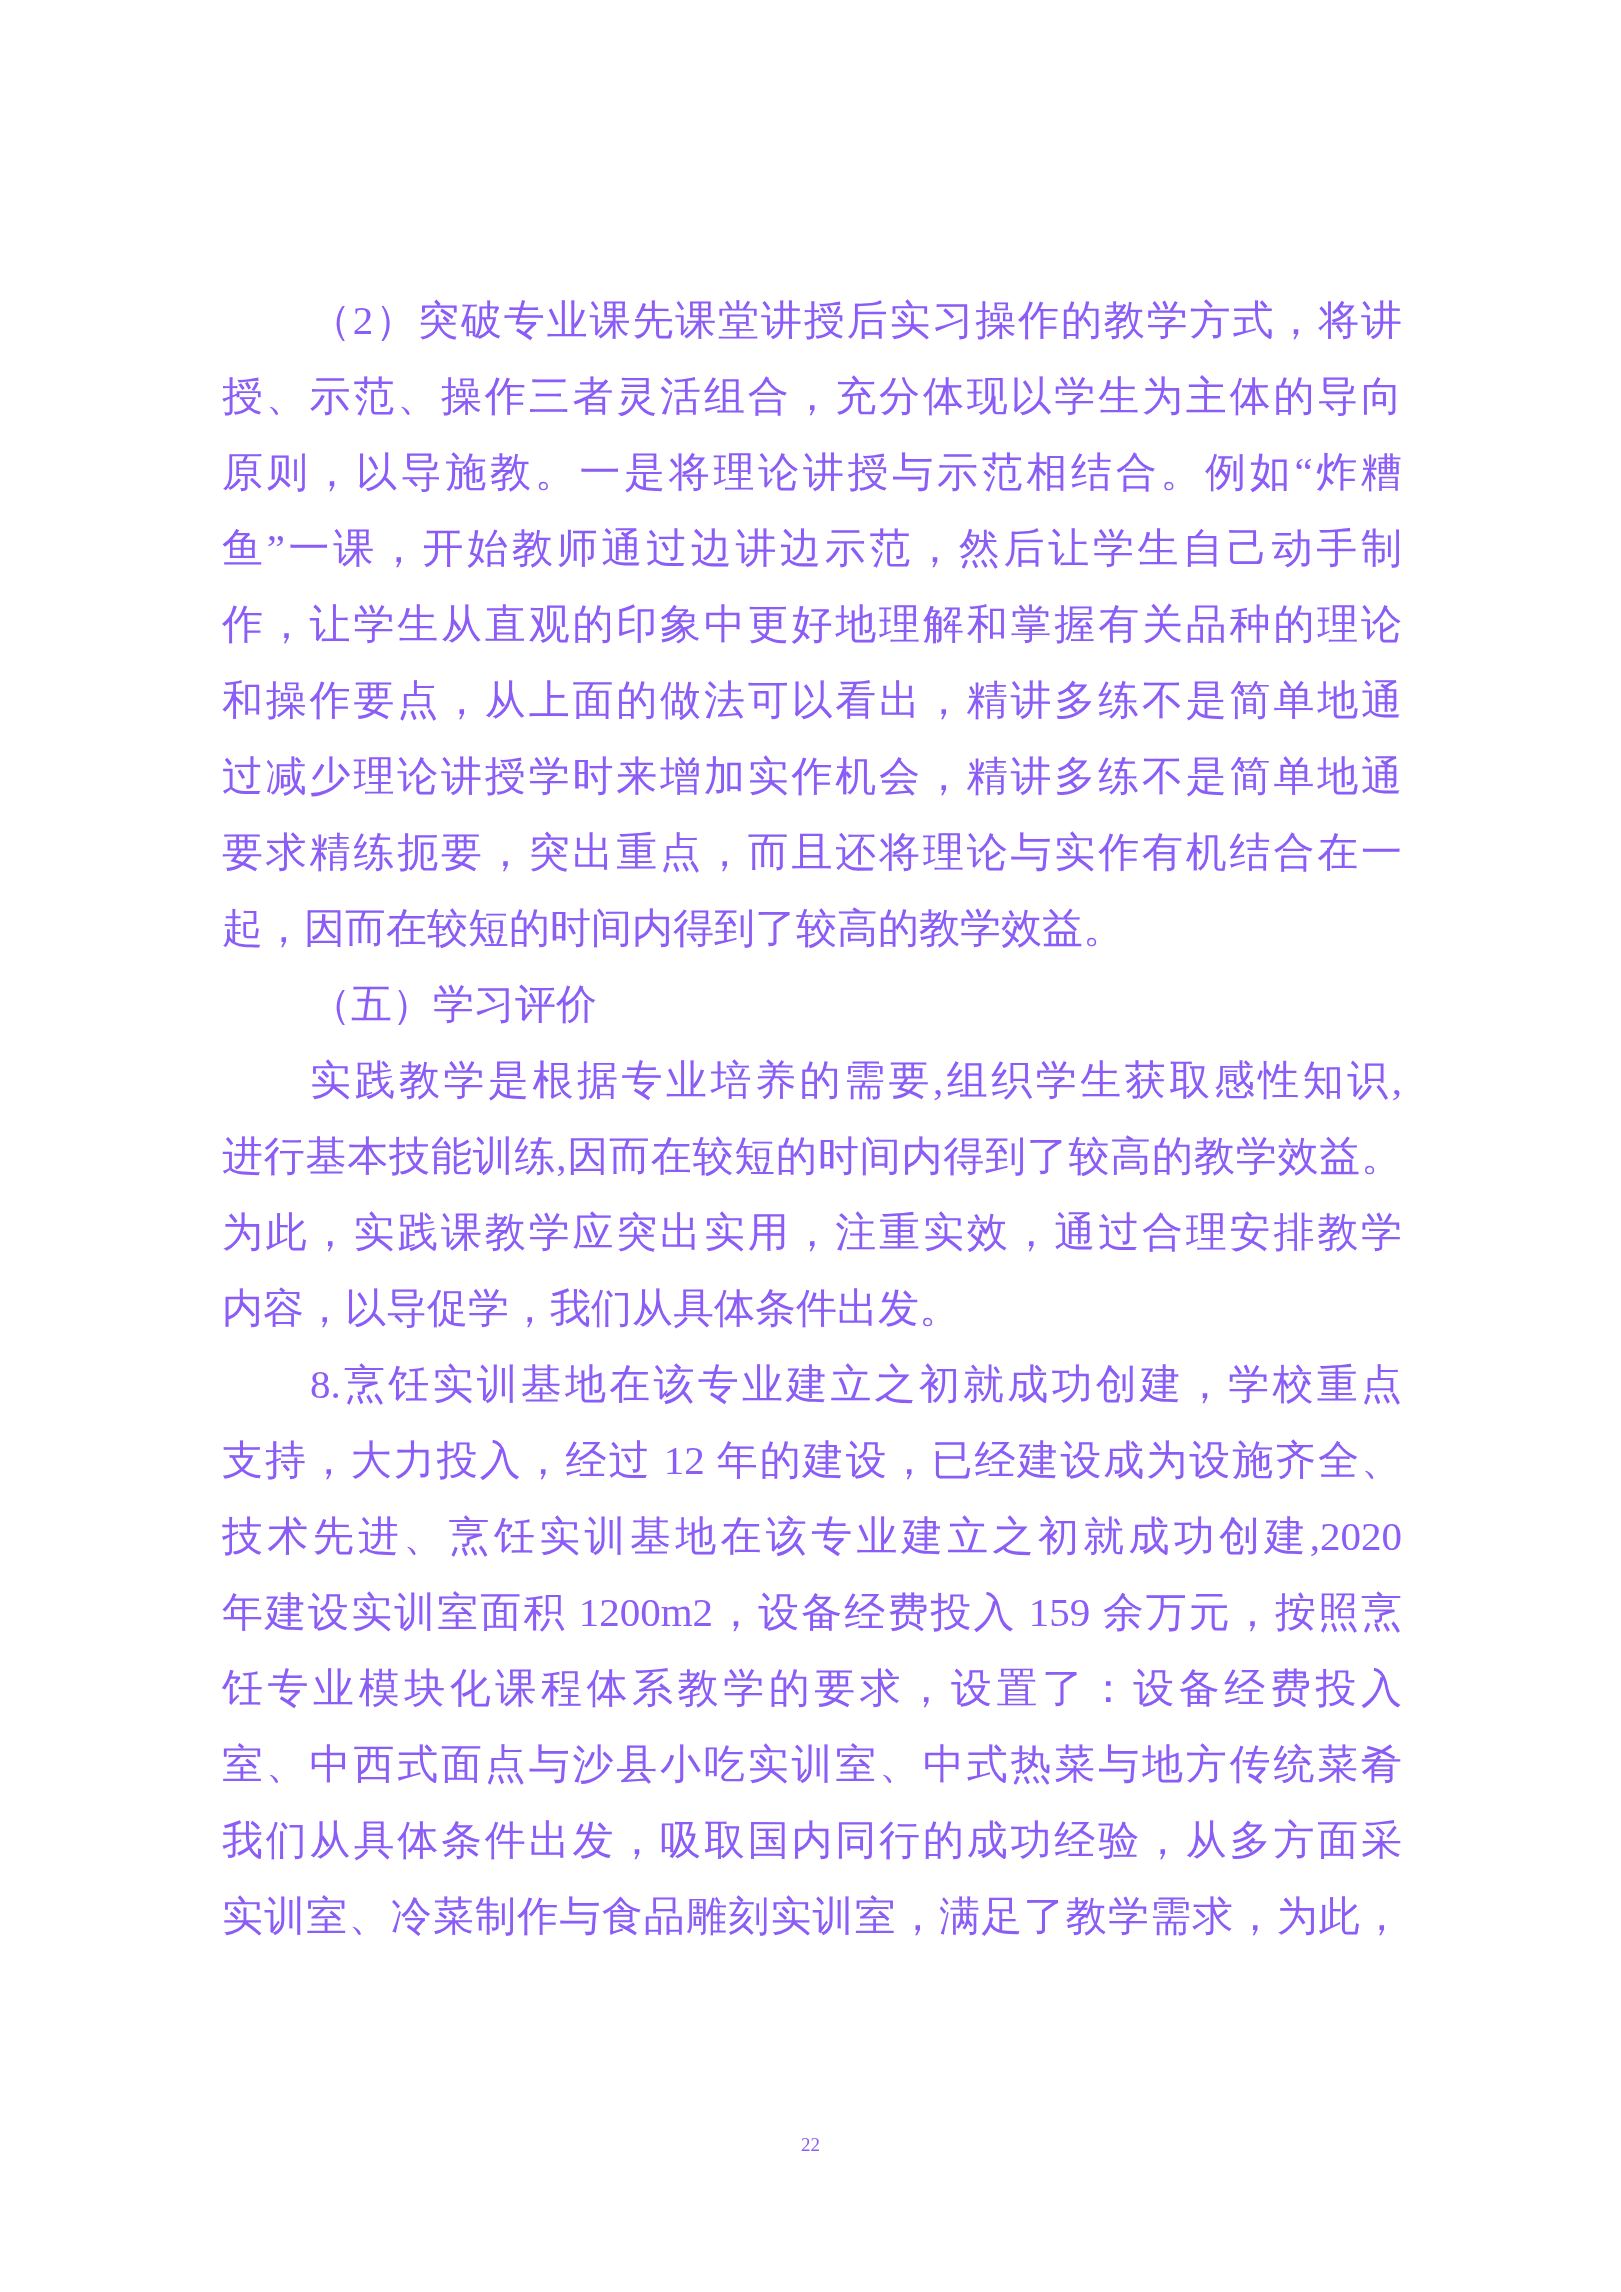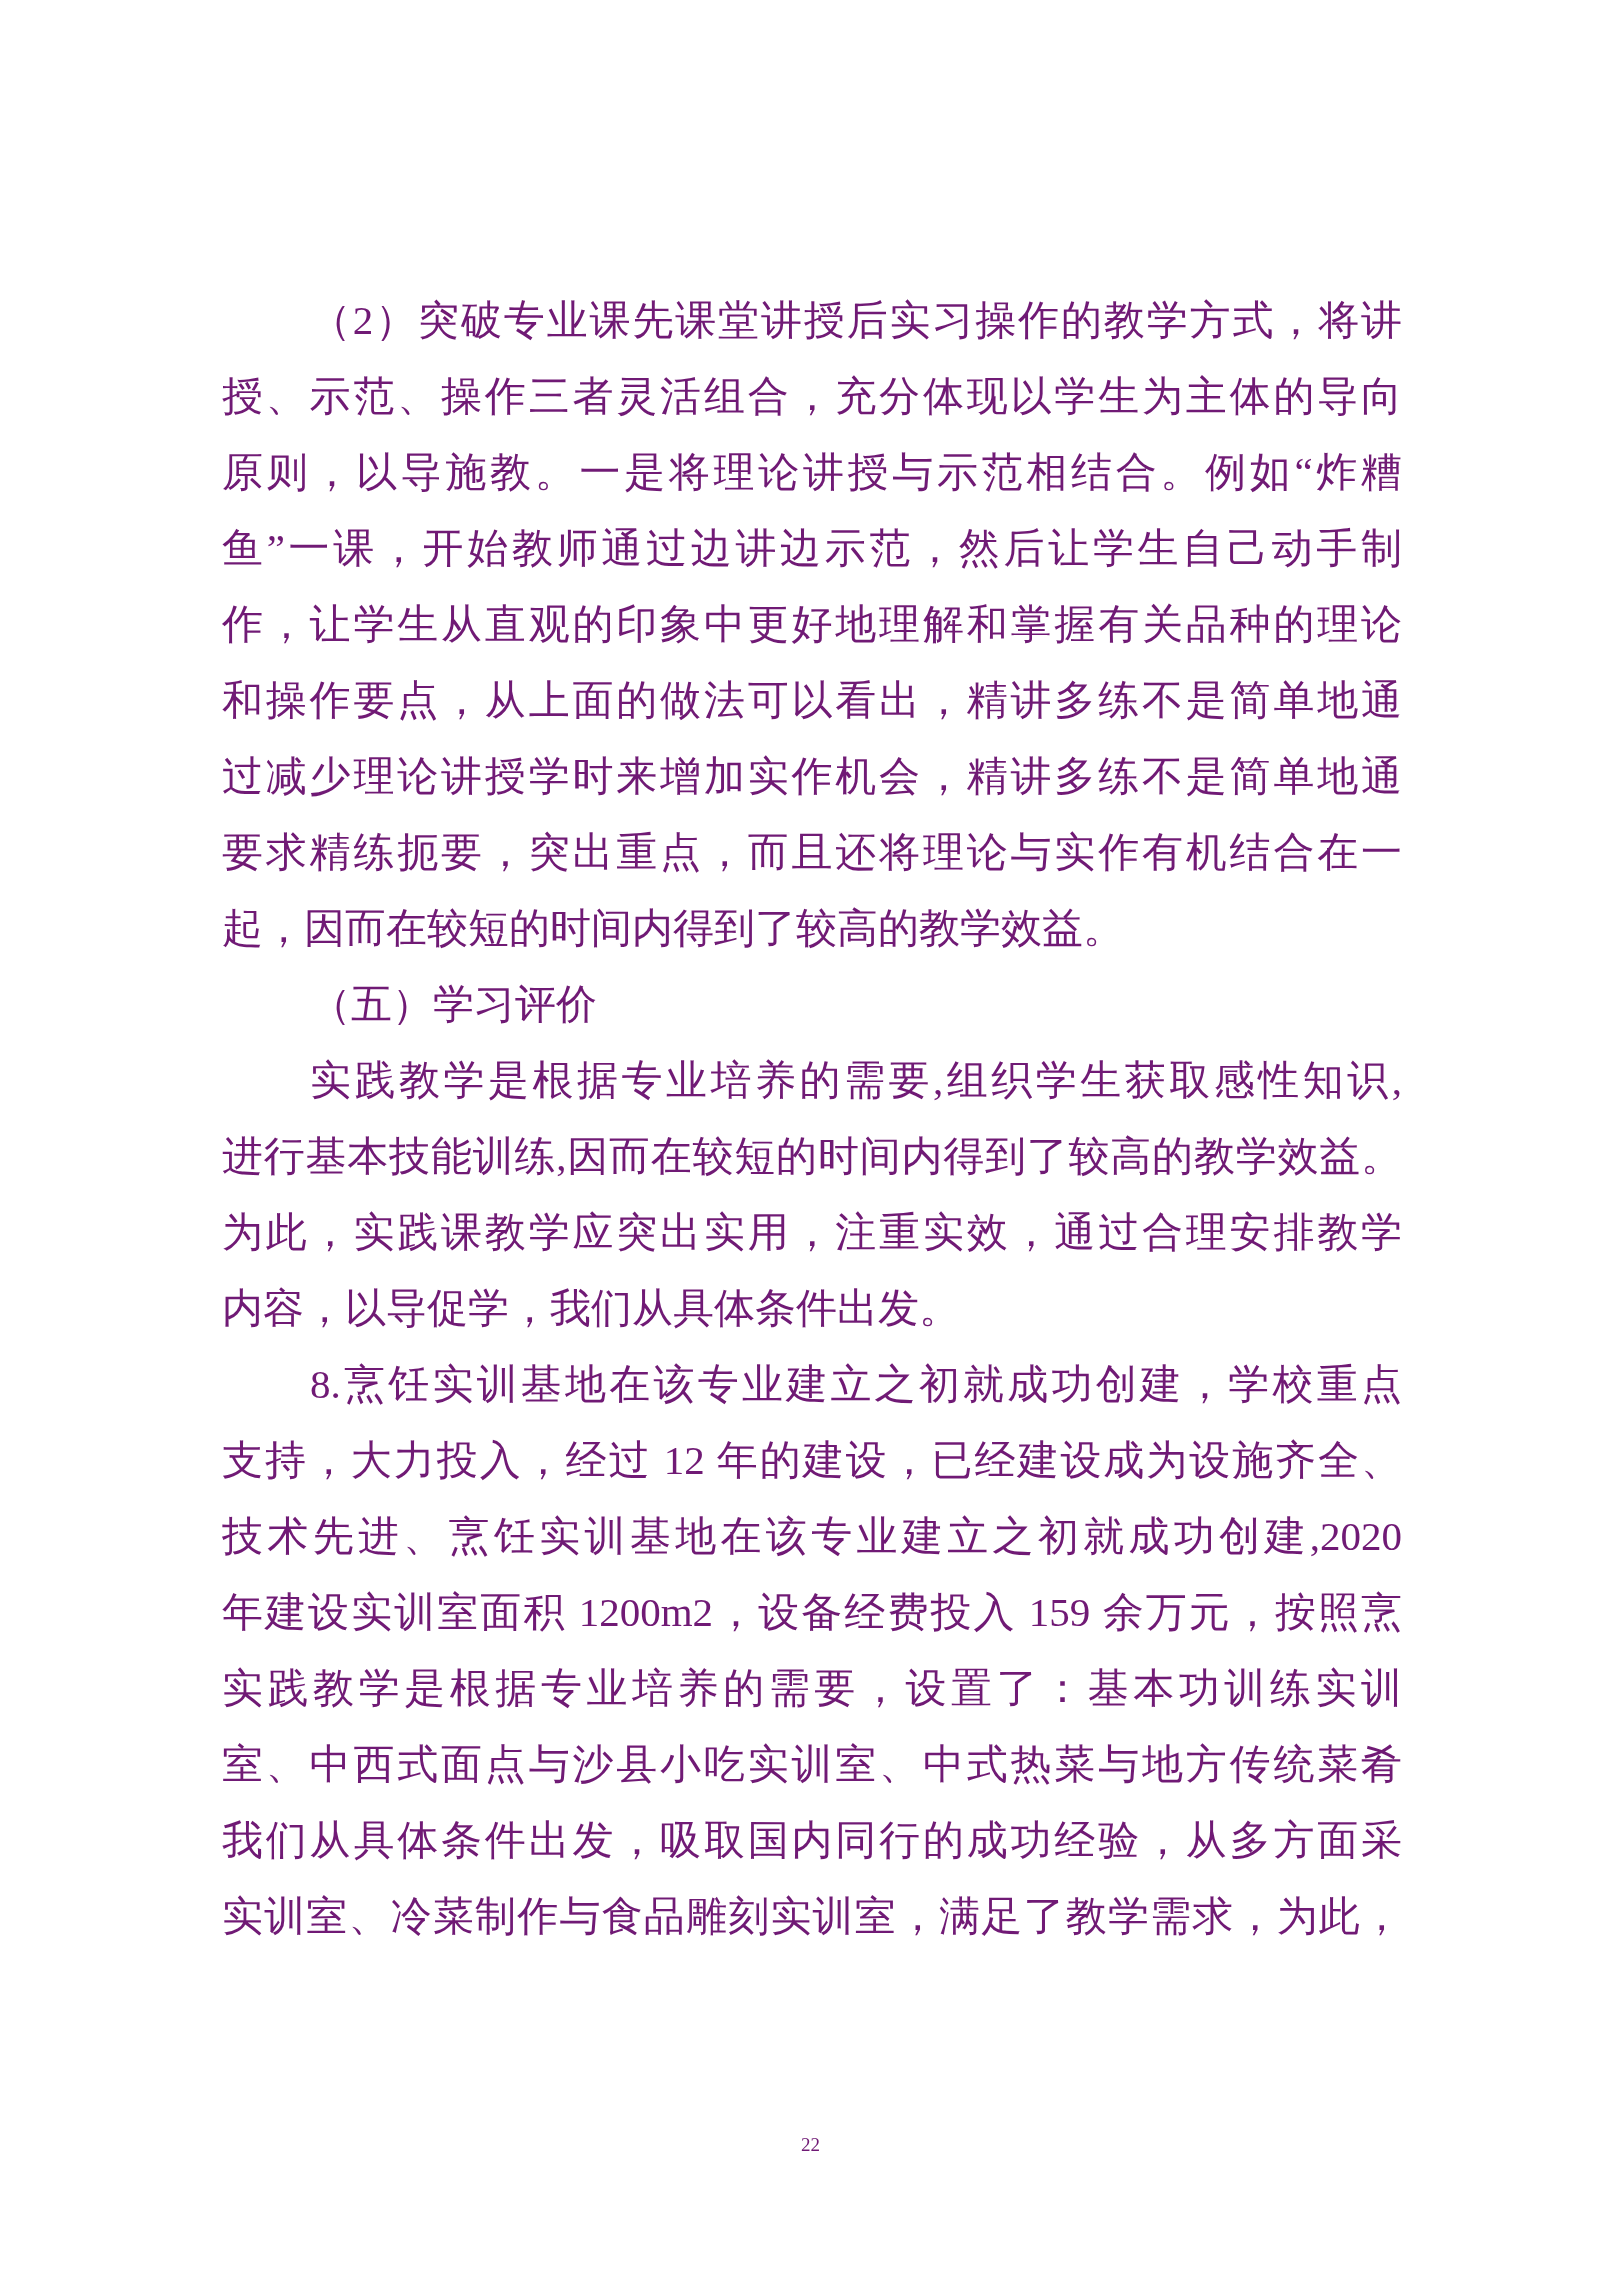--- a/index.html
+++ b/index.html
@@ -7,21 +7,21 @@
     padding: 0;
     background: #ffffff;
   }
   .page {
     position: relative;
     width: 1621px;
     height: 2293px;
     background: #ffffff;
     overflow: hidden;
     font-family: "Liberation Serif", "DejaVu Serif", serif;
-    color: #701a75;
+    color: #8b5cf6;
   }
   .text-block {
     position: absolute;
     left: 222px;
     top: 282px;
     width: 1180px;
     font-size: 41px;
   }
   .line {
     height: 76px;
@@ -63,20 +63,20 @@
     <div class="line">起，因而在较短的时间内得到了较高的教学效益。</div>
     <div class="line indent">（五）学习评价</div>
     <div class="line indent justify">实践教学是根据专业培养的需要,组织学生获取感性知识,</div>
     <div class="line justify">进行基本技能训练,因而在较短的时间内得到了较高的教学效益。</div>
     <div class="line justify">为此，实践课教学应突出实用，注重实效，通过合理安排教学</div>
     <div class="line">内容，以导促学，我们从具体条件出发。</div>
     <div class="line indent justify">8.烹饪实训基地在该专业建立之初就成功创建，学校重点</div>
     <div class="line justify">支持，大力投入，经过 12 年的建设，已经建设成为设施齐全、</div>
     <div class="line justify">技术先进、烹饪实训基地在该专业建立之初就成功创建,2020</div>
     <div class="line justify">年建设实训室面积 1200m2，设备经费投入 159 余万元，按照烹</div>
-    <div class="line justify">实践教学是根据专业培养的需要，设置了：基本功训练实训</div>
+    <div class="line justify">饪专业模块化课程体系教学的要求，设置了：设备经费投入</div>
     <div class="line justify">室、中西式面点与沙县小吃实训室、中式热菜与地方传统菜肴</div>
     <div class="line justify">我们从具体条件出发，吸取国内同行的成功经验，从多方面采</div>
     <div class="line justify">实训室、冷菜制作与食品雕刻实训室，满足了教学需求，为此，</div>
   </div>
   <div class="page-number">22</div>
 </div>
 
 
 </body></html>

